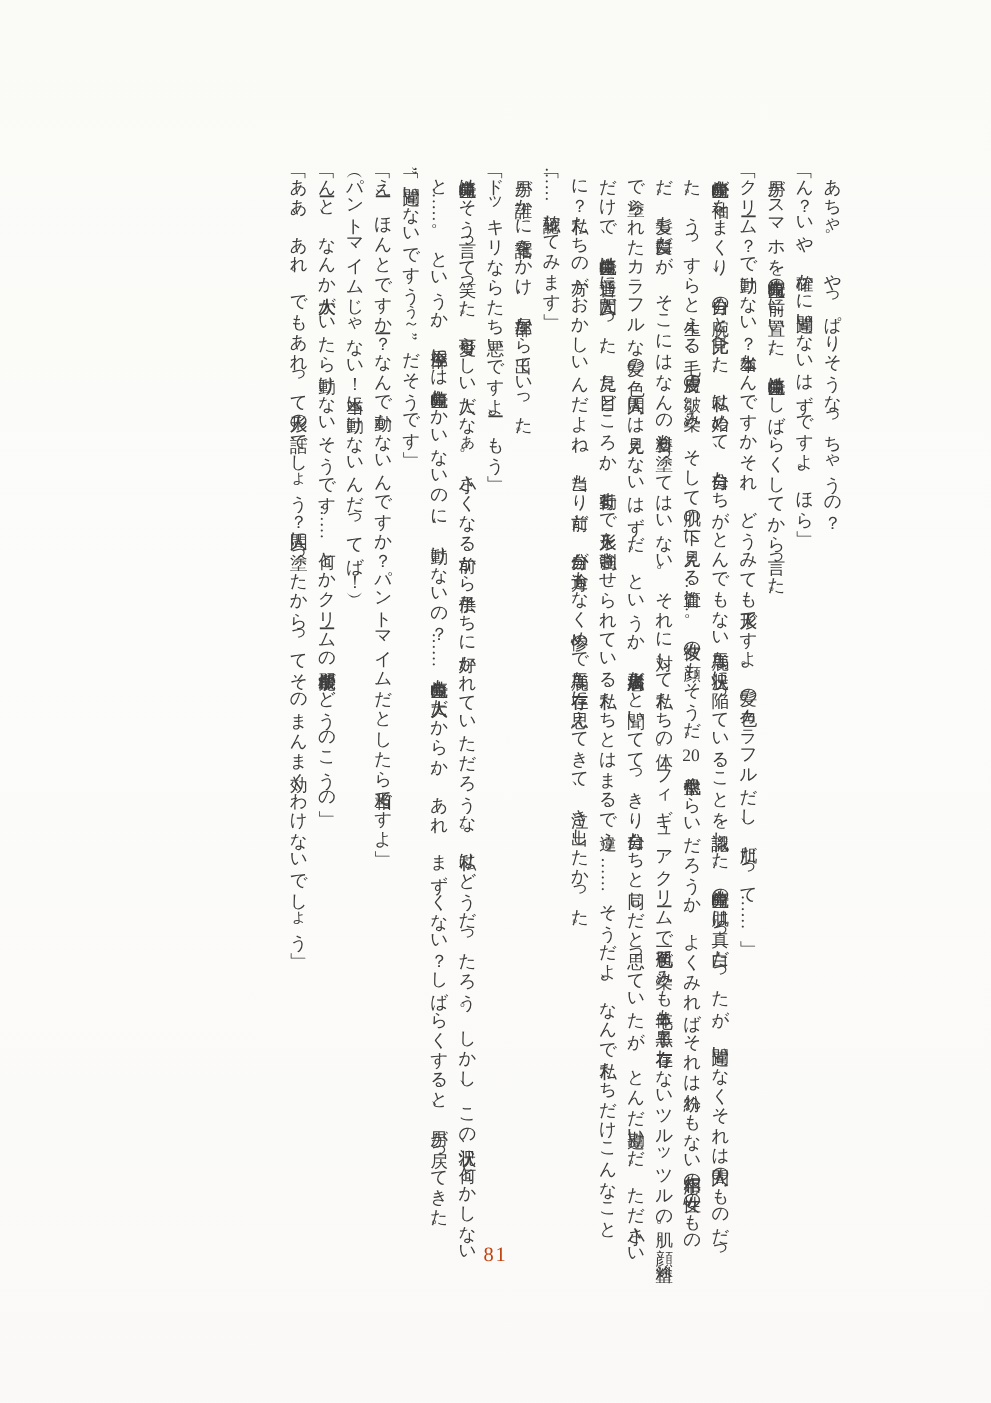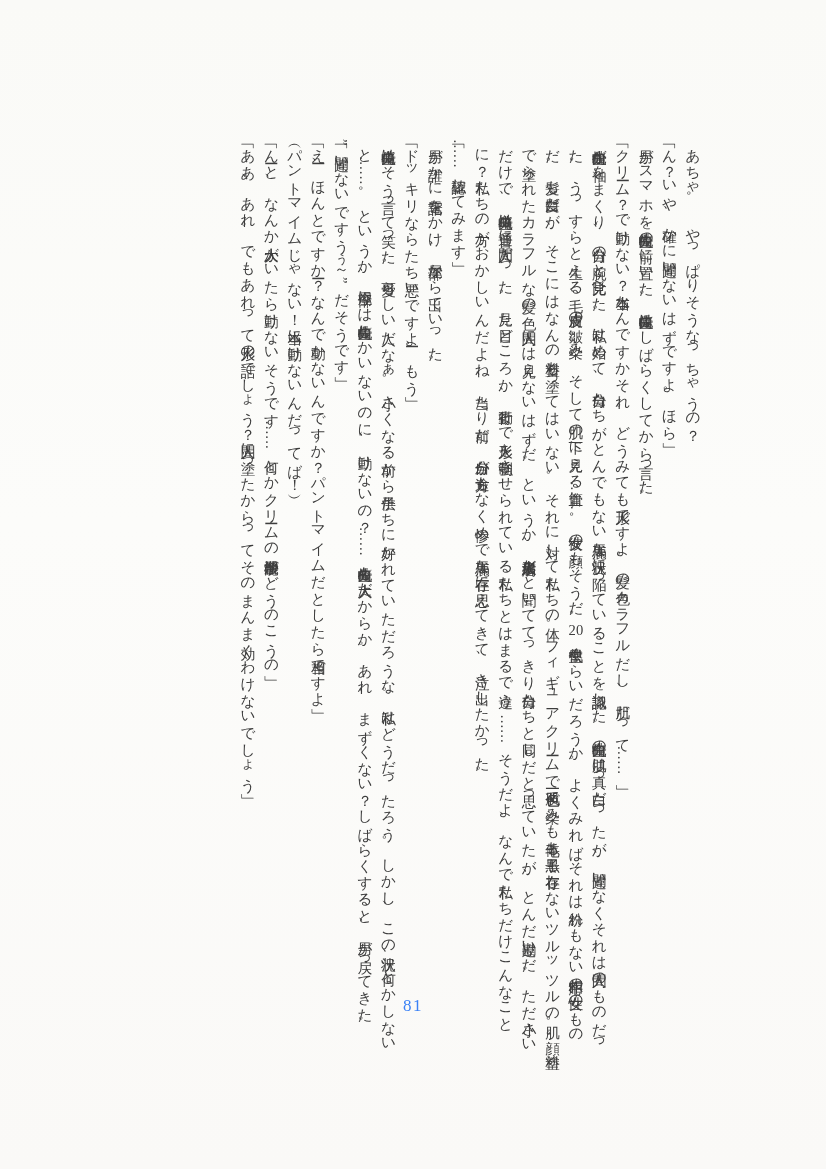--- a/index.html
+++ b/index.html
@@ -38,27 +38,27 @@
     margin: 0;
     padding: 0;
   }
   
   .tcy {
     text-combine-upright: all;
     -webkit-text-combine: horizontal;
   }
   .page-number {
     position: absolute;
-    top: 996px;
+    top: 1036px;
     left: 0;
     width: 100%;
     text-align: center;
     font-size: 17px;
     letter-spacing: 1.5px;
-    color: #3b82f6;
+    color: #c2410c;
   }
 </style>
 </head>
 <body>
 
 <div class="page">
 
   <section class="text-block">
     <p>あちゃ。　やっぱりそうなっちゃうの？</p>
     <p>「ん？いや、確かに間違いないはずですよ。ほら」</p>

